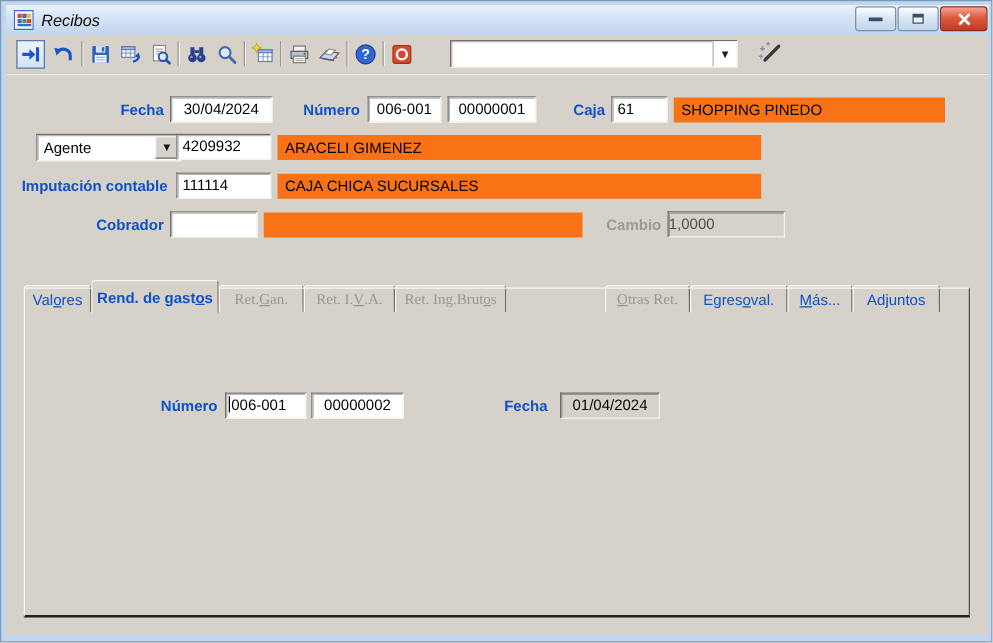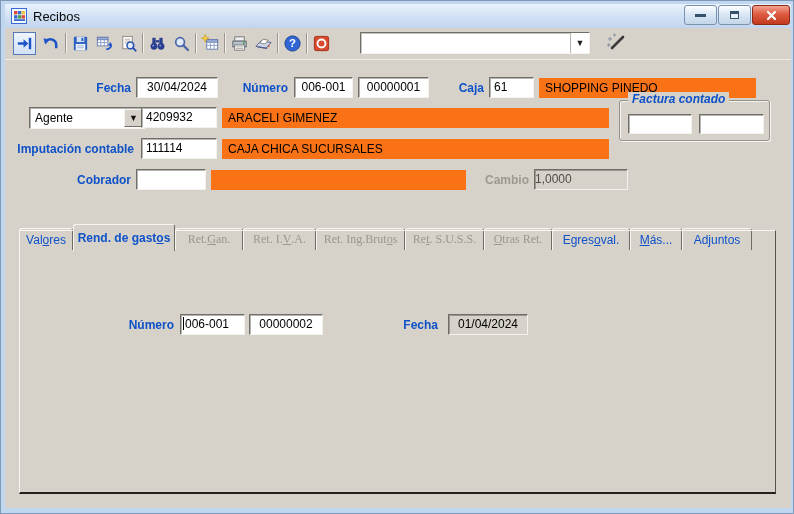--- a/index.html
+++ b/index.html
@@ -1,20 +1,20 @@
 <!DOCTYPE html>
 <html><head>
 <meta charset="utf-8">
 <style>
   html,body{margin:0;padding:0;background:#e8e8e8;font-family:"Liberation Sans",sans-serif;}
   .window{position:relative;width:794px;height:514px;background:#c1d6ef;border:1px solid #7e99b8;box-sizing:border-box;overflow:hidden;}
   
   .titlebar{position:absolute;left:4px;top:3px;width:786px;height:24px;
     background:linear-gradient(180deg,#eaf3fc 0%,#d4e3f5 45%,#c2d5ee 100%);
-    display:flex;align-items:center;}
+    display:flex;align-items:center;font-style:italic;}
   .title-text{font-size:13px;color:#0a0a0a;margin-left:6px;}
   .app-icon{width:16px;height:16px;margin-left:6px;flex:0 0 auto;}
   .win-btn{position:absolute;top:4px;height:18px;border-radius:3px;border:1px solid #7a92ad;
     background:linear-gradient(180deg,#fdfeff,#dae7f5 45%,#c4d6ea);display:flex;align-items:center;justify-content:center;cursor:default;}
   .btn-min{left:683px;width:31px;} .btn-max{left:717px;width:31px;}
   .btn-close{left:751px;width:36px;background:linear-gradient(180deg,#f4a392,#dd5b40 45%,#c23a20);border-color:#8f2a16;}
   .glyph-min{width:11px;height:3px;background:#35506b;}
   .glyph-max{width:9px;height:8px;border:1px solid #35506b;border-top-width:3px;box-sizing:border-box;background:#e8f0f8;}
   
   .toolbar{position:absolute;left:4px;top:27px;width:786px;height:31px;background:#d6d2c9;border-bottom:1px solid #96928a;}
@@ -203,25 +203,20 @@
   <div class="lbl" style="left:420px;top:80px;width:63px;">Caja</div>
   <div class="field f-left" style="left:488px;top:76px;width:45px;">61</div>
   <div class="field-ro" style="left:538px;top:77px;width:217px;">SHOPPING PINEDO</div>
 
   <div class="acombo">
     <span class="acombo-text">Agente</span>
     <span class="acombo-btn">▼</span>
   </div>
   <div class="field f-left" style="left:140px;top:106px;width:76px;">4209932</div>
   <div class="field-ro" style="left:221px;top:107px;width:387px;">ARACELI GIMENEZ</div>
-  <div class="groupbox">
-    <span class="group-label">Factura contado</span>
-    <div class="field" style="left:8px;top:13px;width:64px;height:20px;"></div>
-    <div class="field" style="left:79px;top:13px;width:65px;height:20px;"></div>
-  </div>
 
   <div class="lbl" style="left:8px;top:141px;width:125px;">Imputación contable</div>
   <div class="field f-left" style="left:140px;top:137px;width:76px;">111114</div>
   <div class="field-ro" style="left:221px;top:138px;width:387px;">CAJA CHICA SUCURSALES</div>
 
   <div class="lbl" style="left:48px;top:172px;width:82px;">Cobrador</div>
   <div class="field f-left" style="left:135px;top:168px;width:70px;"></div>
   <div class="field-ro" style="left:210px;top:169px;width:255px;"></div>
   <div class="lbl lbl-gray" style="left:455px;top:172px;width:73px;">Cambio</div>
   <div class="field field-gray f-right" style="left:533px;top:168px;width:94px;">1,0000</div>
@@ -243,25 +238,20 @@
   </div>
   <div class="tab t-dis" style="left:242px;width:73px;">
     <span>Ret. I.</span>
       <span class="u">V</span>
       <span>.A.</span>
   </div>
   <div class="tab t-dis" style="left:315px;width:89px;">
     <span>Ret. Ing.Brut</span>
       <span class="u">o</span>
       <span>s</span>
-  </div>
-  <div class="tab t-dis" style="left:404px;width:79px;">
-    <span>Re</span>
-      <span class="u">t</span>
-      <span>. S.U.S.S.</span>
   </div>
   <div class="tab t-dis" style="left:483px;width:68px;">
     <span></span>
       <span class="u">O</span>
       <span>tras Ret.</span>
   </div>
   <div class="tab t-idle" style="left:551px;width:78px;">
     <span>Egres</span>
       <span class="u">o</span>
       <span> val.</span>

